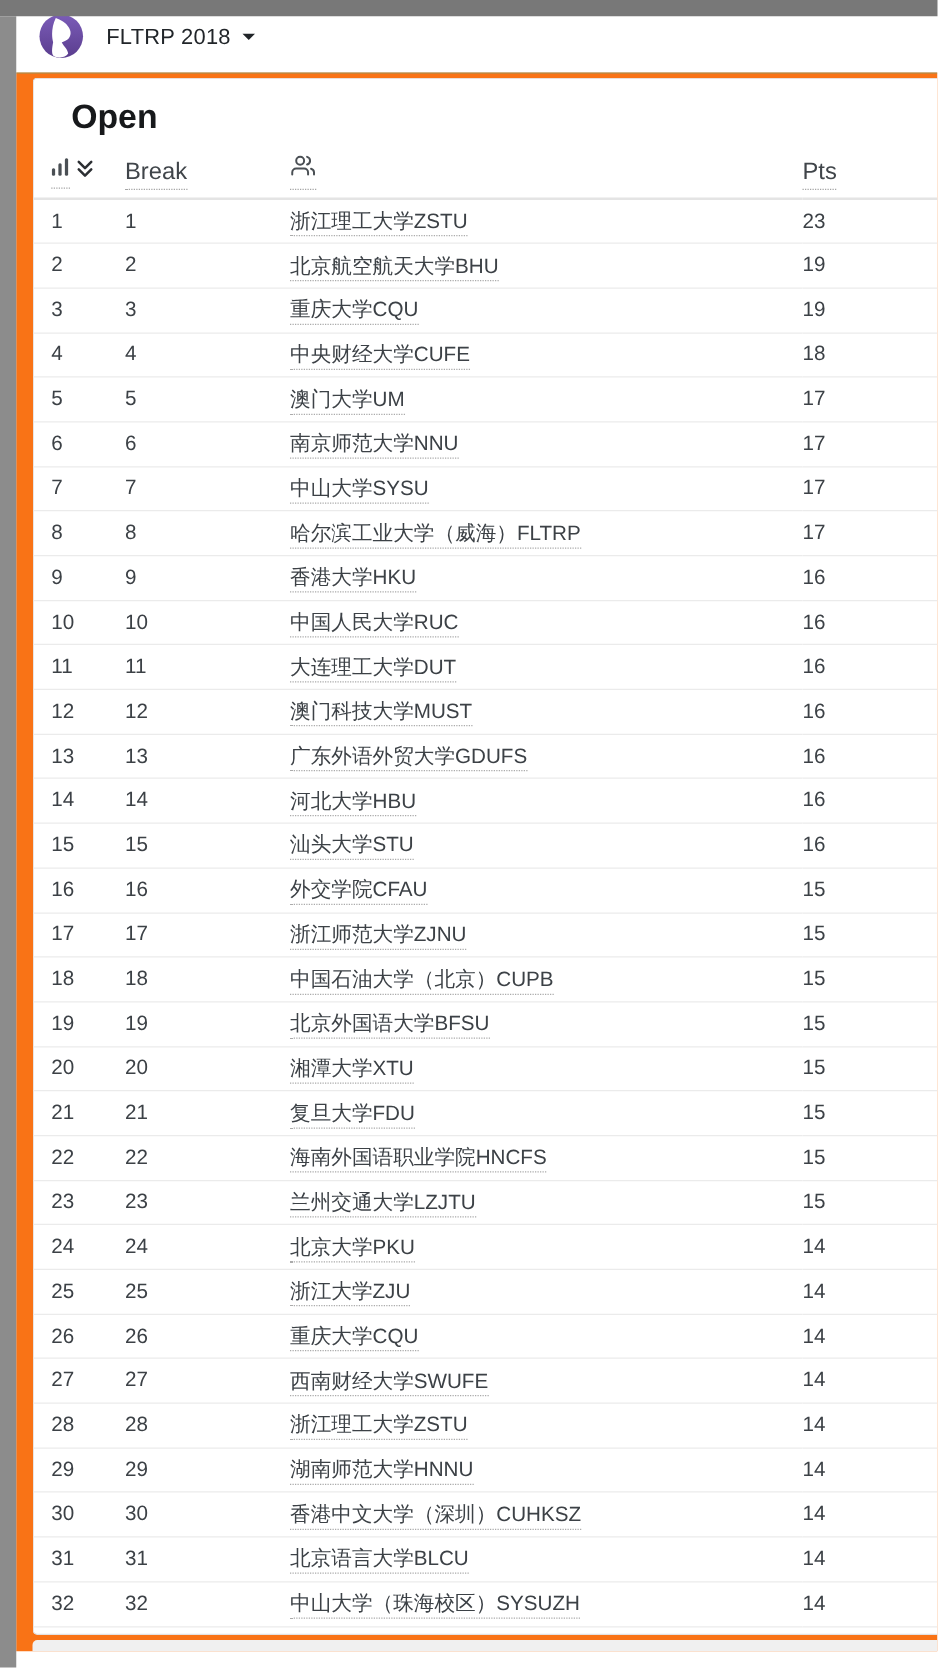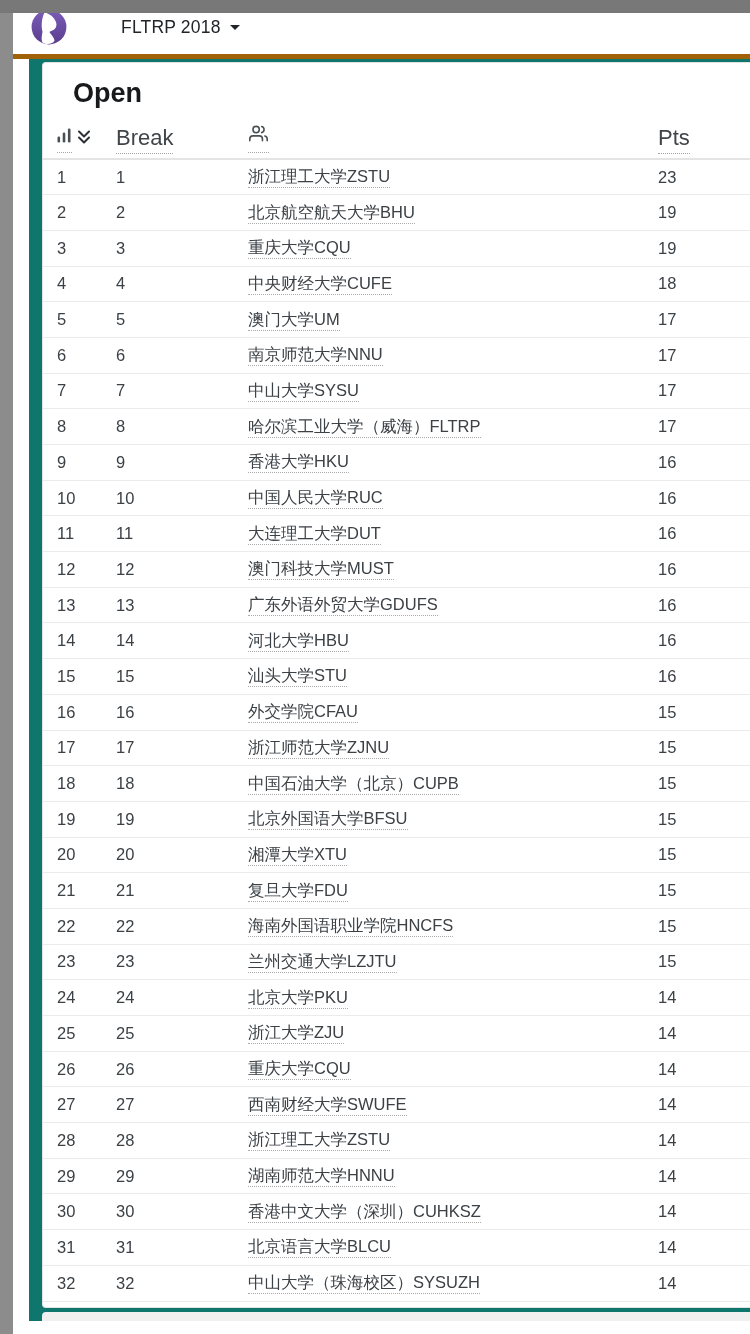--- a/index.html
+++ b/index.html
@@ -3,37 +3,37 @@
 <meta charset="utf-8">
 <style>
   * { margin:0; padding:0; box-sizing:border-box; }
   html,body { width:750px; height:1334px; overflow:hidden; background:#ffffff;
               font-family:"Liberation Sans", sans-serif; }
   
   .frame-top  { position:absolute; top:0; left:0; width:750px; height:13px; background:#787878; z-index:5; }
   .frame-left { position:absolute; top:13px; left:0; width:13px; height:1321px; background:#8c8c8c; z-index:5; }
 
   
-  .navbar { margin-left:13px; height:59px; background:#fff; border-bottom:5px solid #a16207;
-            display:flex; align-items:center; padding-left:17px;gap:36px; }
+  .navbar { margin-left:13px; height:59px; background:#fff; border-bottom:1px solid #a16207;
+            display:flex; align-items:center; padding-left:17px; }
   .logo { width:38px; height:38px; display:block; cursor:pointer; }
   .nav-title { margin-left:17px; font-size:17.5px; color:#212529; letter-spacing:.2px; cursor:pointer;
                display:flex; align-items:center; }
   .caret { display:inline-block; margin-left:9px; width:0; height:0;
            border-left:5px solid transparent; border-right:5px solid transparent;
            border-top:5px solid #212529; }
 
   
-  .page { margin-left:29px; padding-top:3px; background:#0f766e; }
+  .page { margin-left:13px; padding-top:3px; background:#f97316; }
   .card { margin-left:13px; border:1px solid #e2e2e2; border-right:none;
           border-radius:4px 0 0 4px; background:#fff; min-height:1246px; }
   .section-title { padding:15px 0 8px 30px; font-size:27px; font-weight:bold; color:#17191b; }
 
   table { width:100%; border-collapse:collapse; table-layout:fixed; }
-  th { text-align:left; font-weight:normal; font-size:22px; color:#40454a;
+  th { text-align:left; font-weight:normal; font-size:19px; color:#40454a;
        height:42px; vertical-align:middle; border-bottom:2px solid #e4e4e4; }
   td { font-size:16.5px; color:#3c4146; height:35.7px; vertical-align:middle;
        border-bottom:1px solid #ebebeb; white-space:nowrap; overflow:hidden; }
   .col-rank  { width:73px; }
   .col-break { width:132px; }
   .col-team  { width:410px; }
   th:first-child, td:first-child { padding-left:14px; }
 
   .hdr-u { border-bottom:1px dotted #a5a5a5; padding-bottom:3px; cursor:pointer; }
   .team-link { border-bottom:1px dotted #ababab; padding-bottom:2px; cursor:pointer; }

